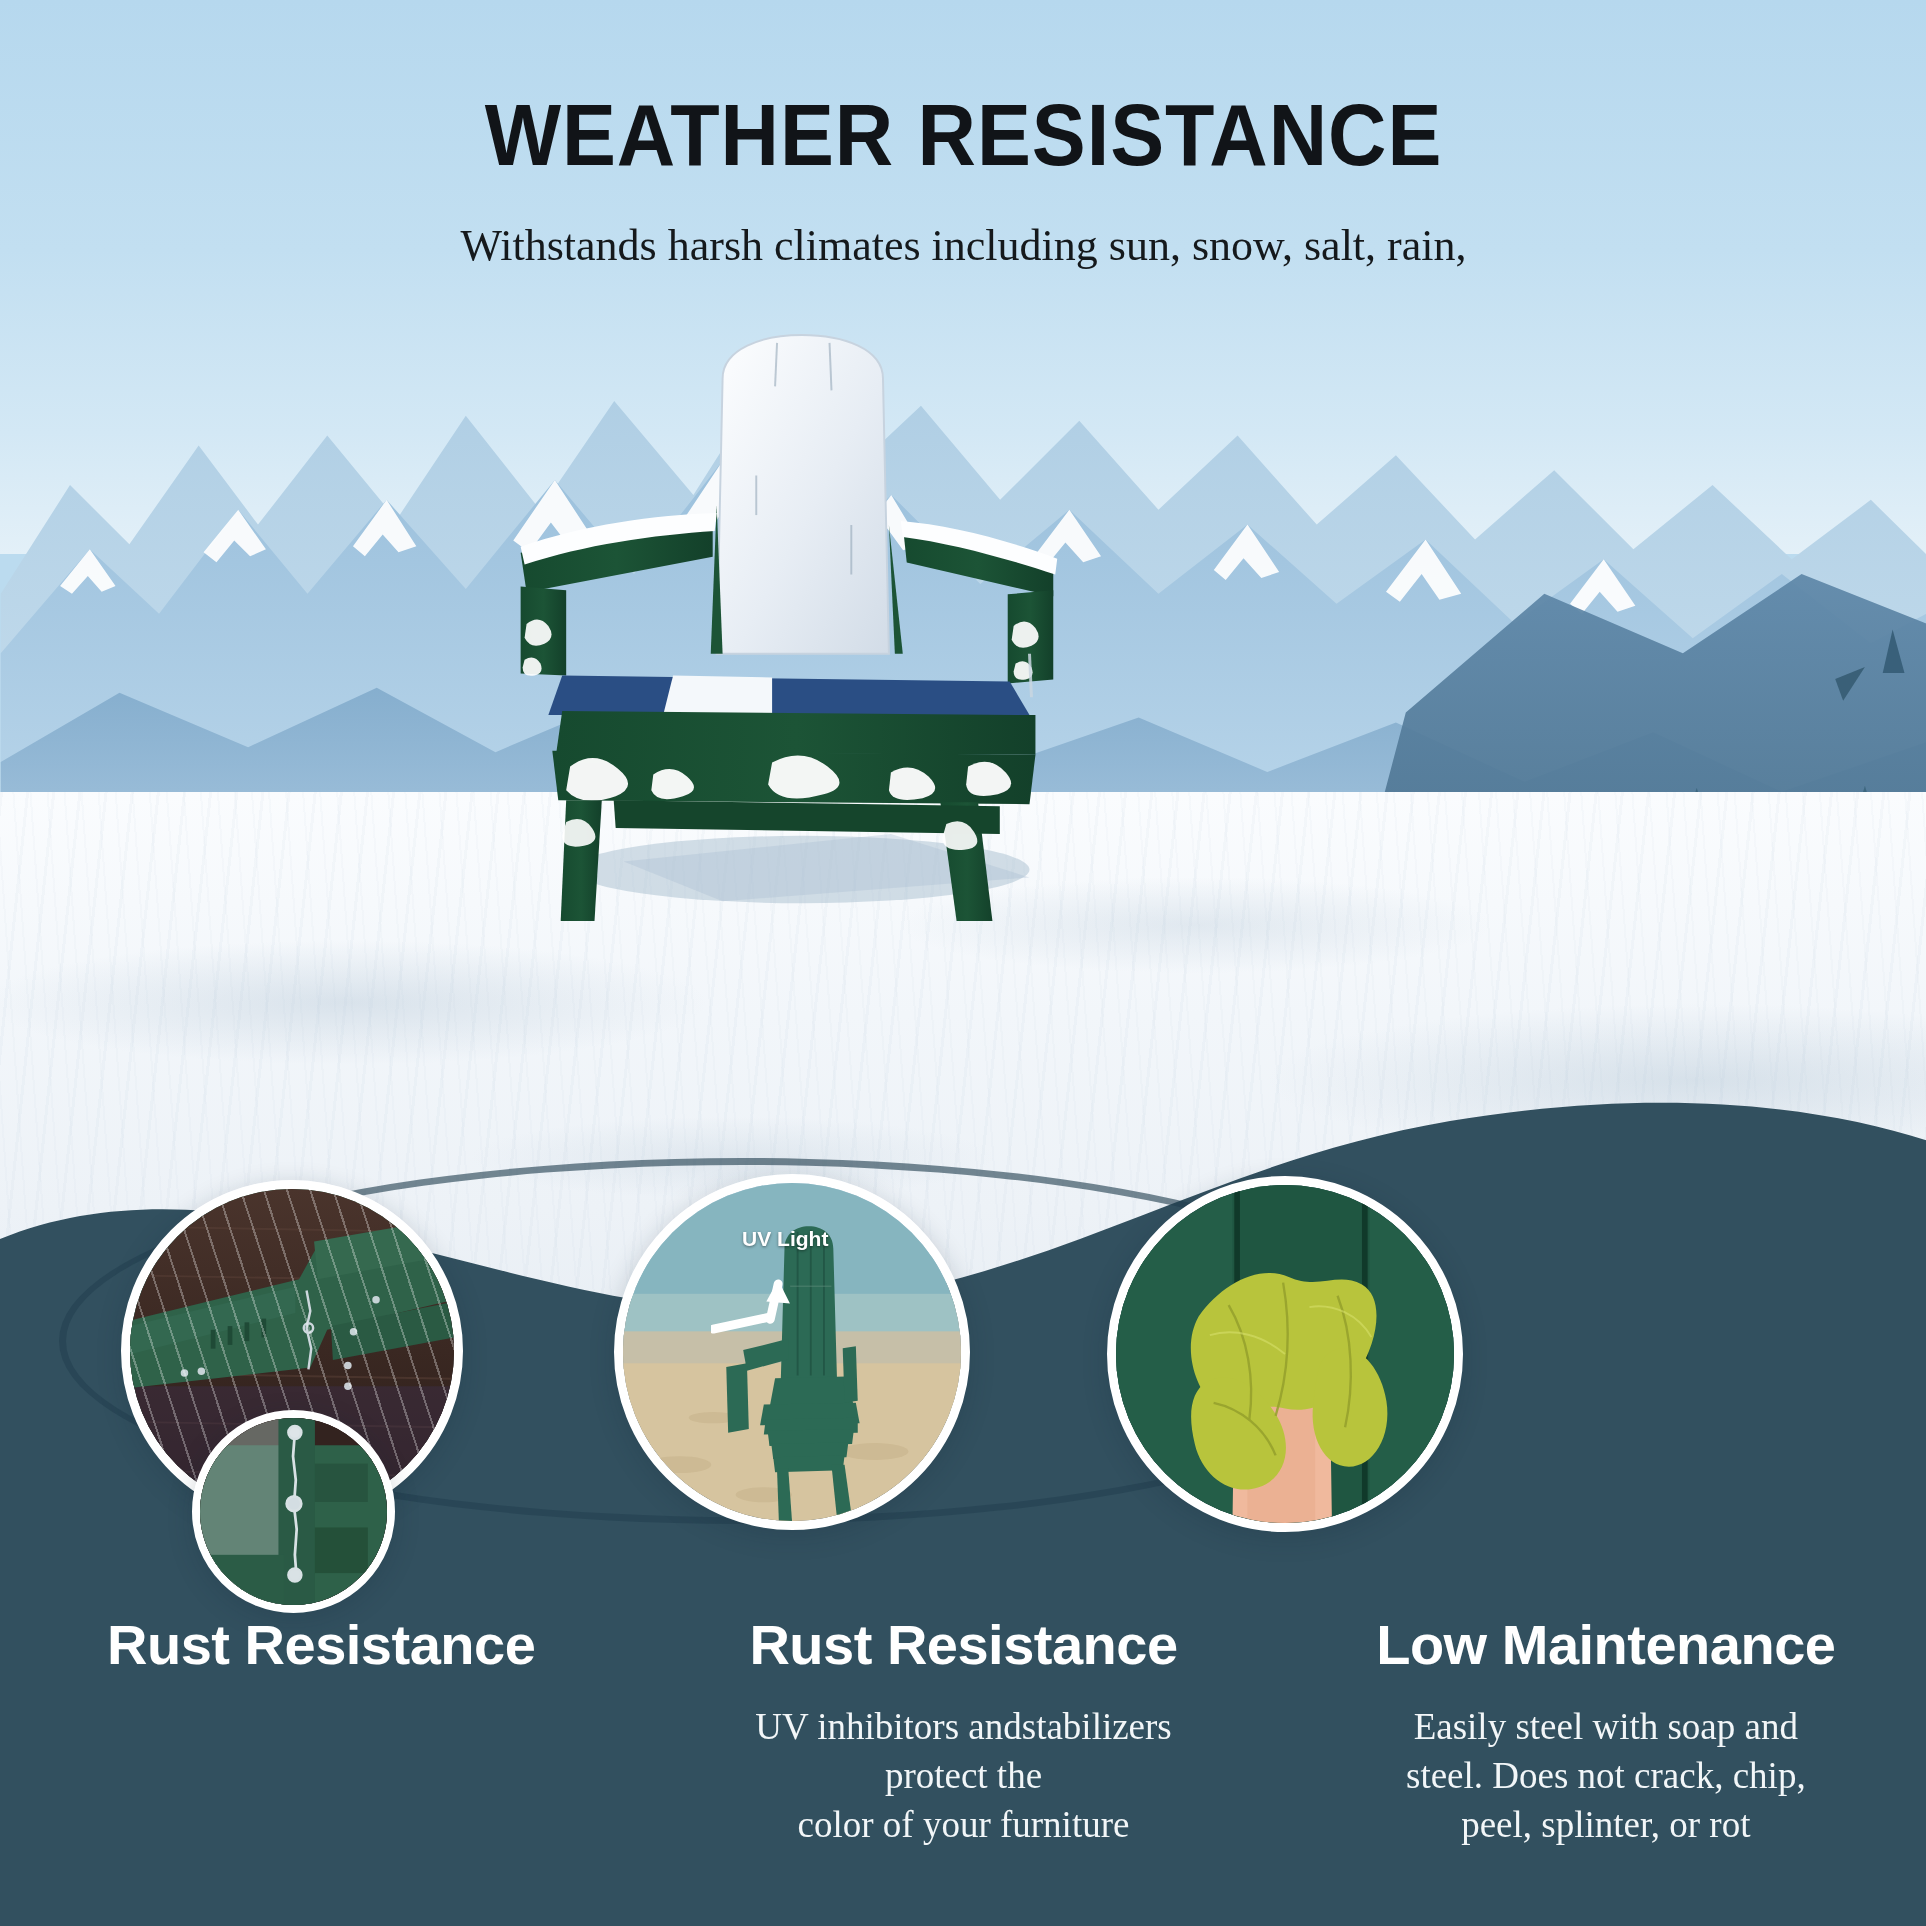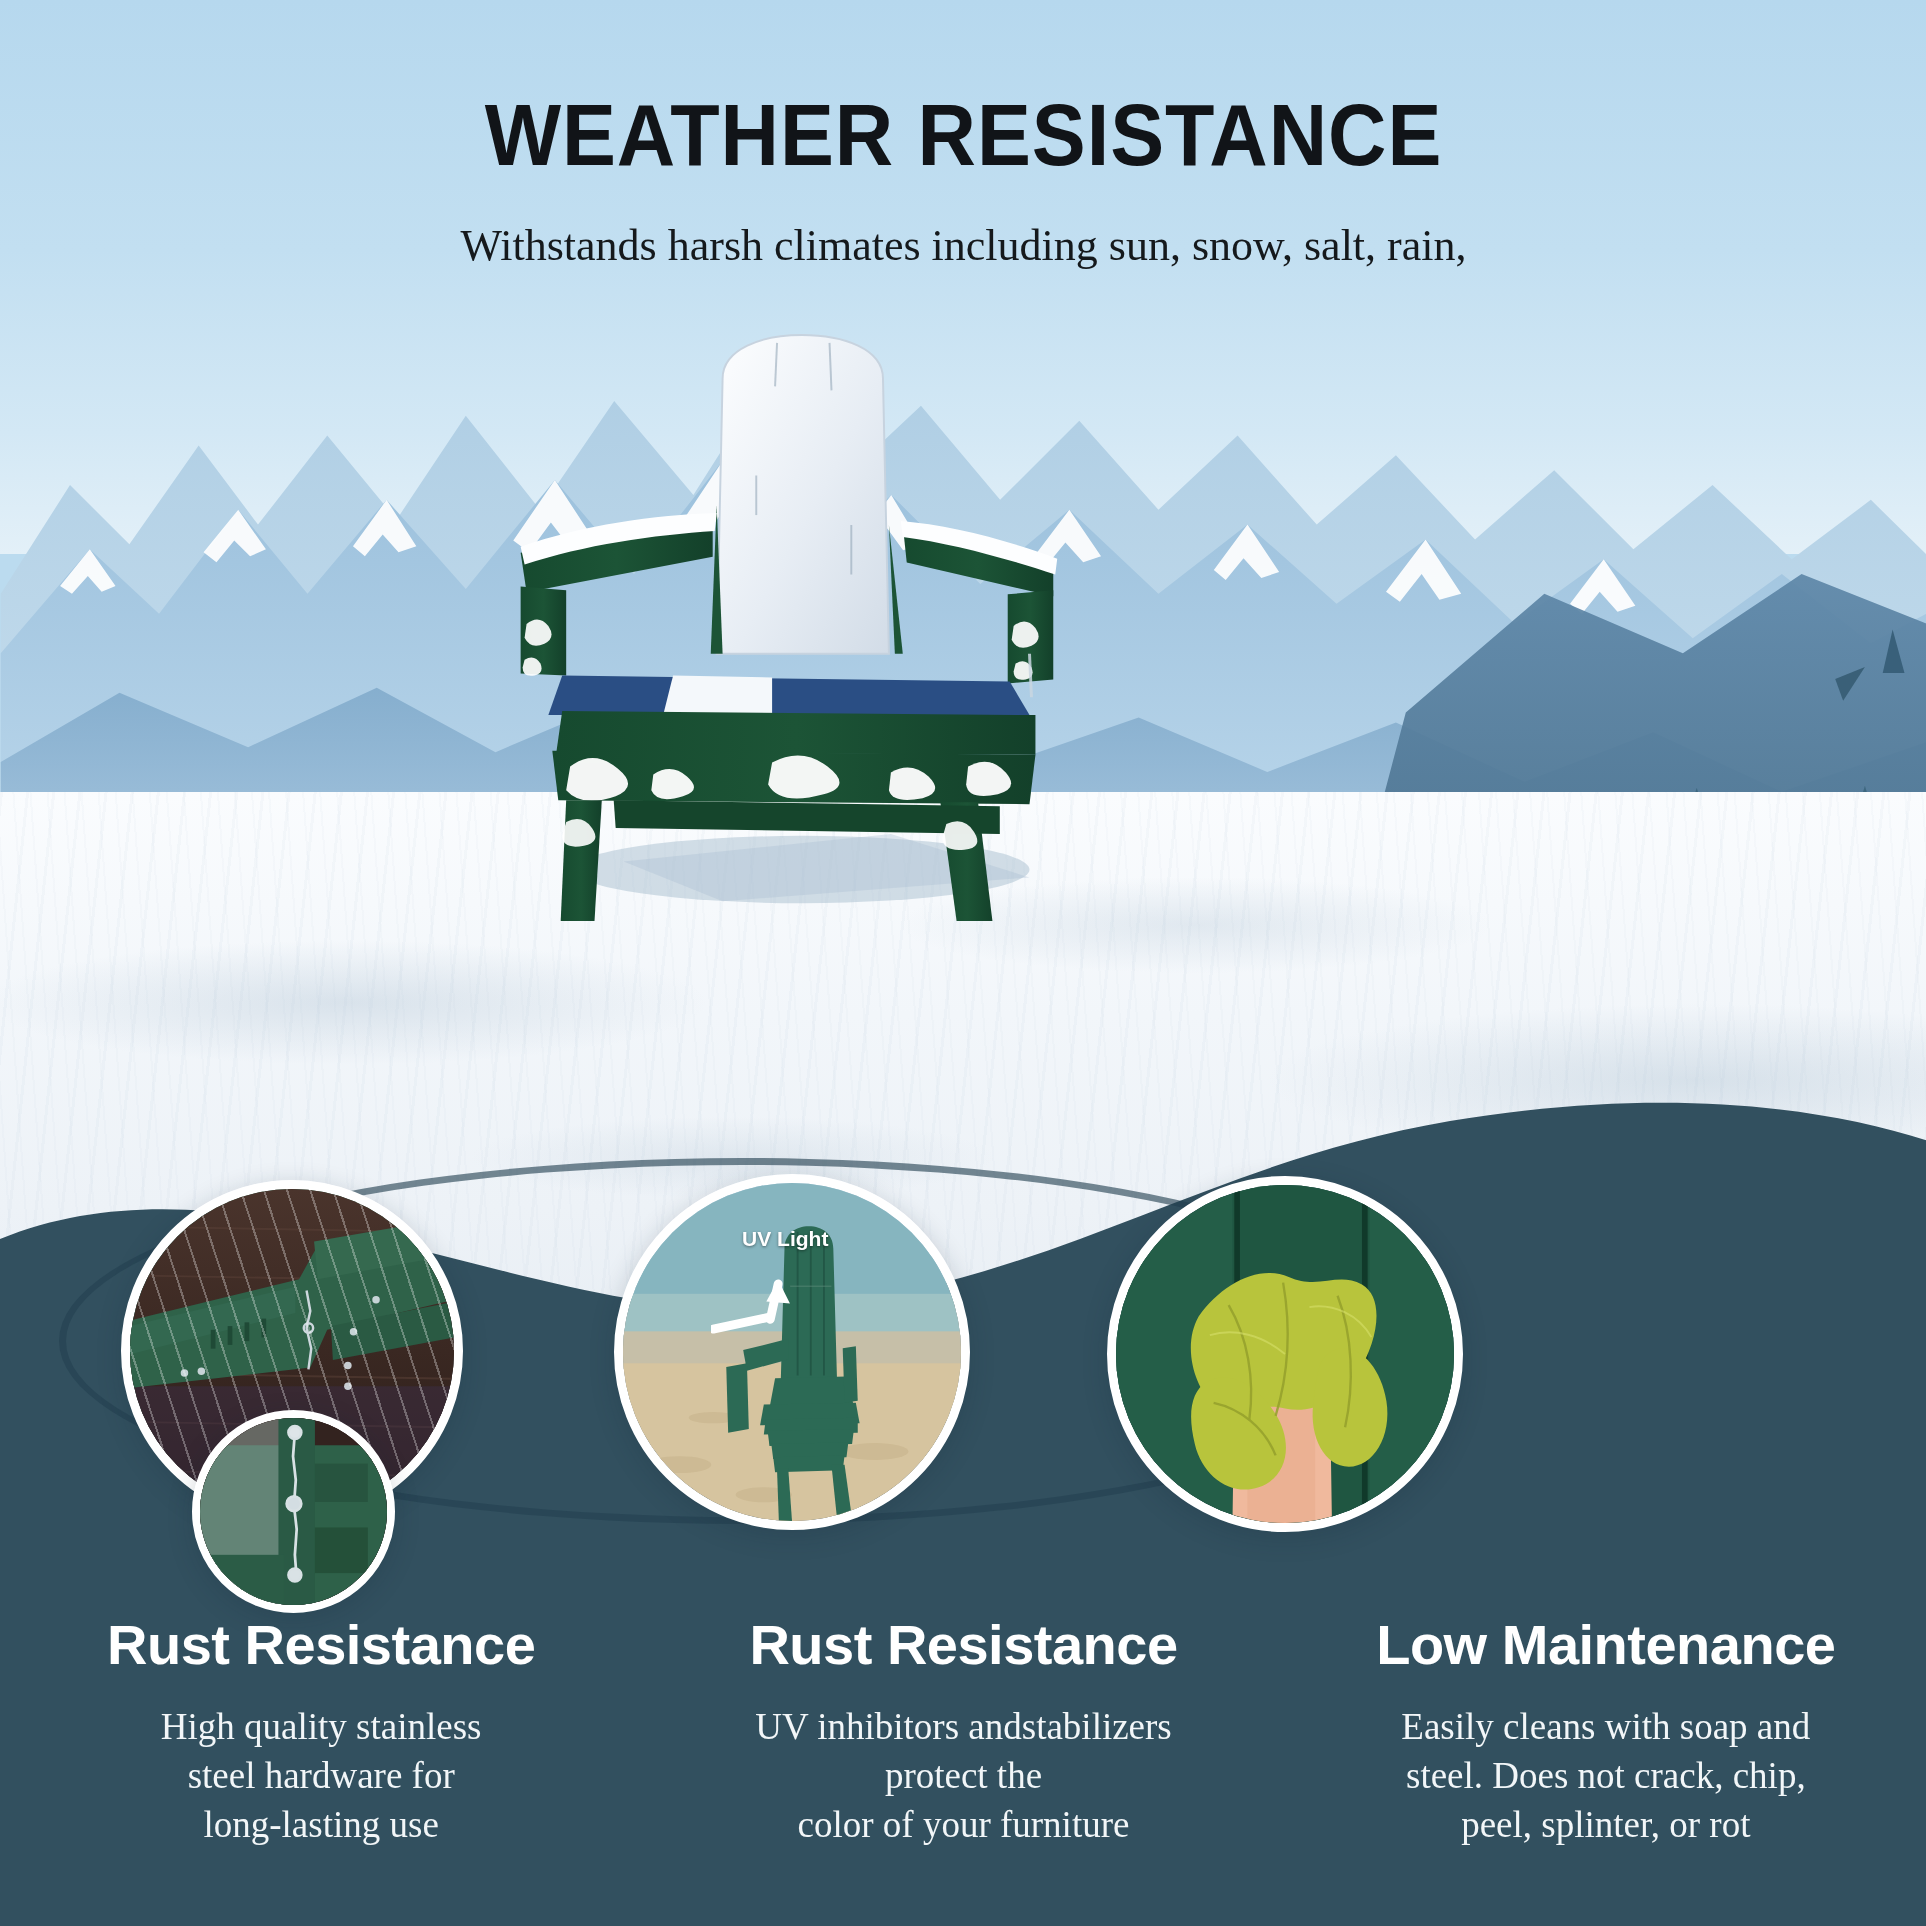--- a/index.html
+++ b/index.html
@@ -452,40 +452,35 @@
           <path d="M206,130 C232,126 258,138 272,162"></path>
         </g>
       </svg>
     </div>
   </div>
 
   <div class="features">
 
     <div class="feature">
       <div class="f-title">Rust Resistance</div>
-      <div class="f-desc">
-        <span>High quality stainless</span>
-        <span>steel hardware for</span>
-        <span>long-lasting use</span>
-      </div>
     </div>
 
     <div class="feature">
       <div class="f-title">Rust Resistance</div>
       <div class="f-desc">
         <span>UV inhibitors andstabilizers</span>
         <span>protect the</span>
         <span>color of your furniture</span>
       </div>
     </div>
 
     <div class="feature">
       <div class="f-title">Low Maintenance</div>
       <div class="f-desc">
-        <span>Easily cleans with soap and</span>
+        <span>Easily steel with soap and</span>
         <span>steel. Does not crack, chip,</span>
         <span>peel, splinter, or rot</span>
       </div>
     </div>
 
   </div>
 
 </div>
 
 

